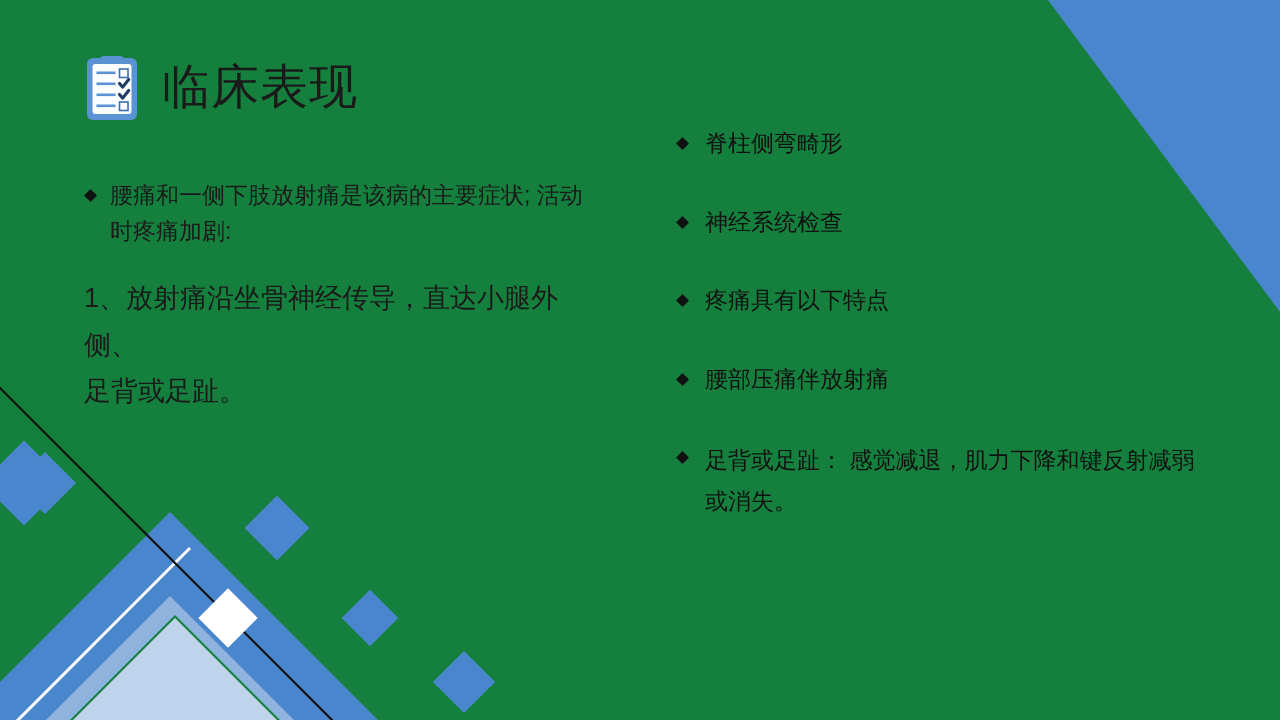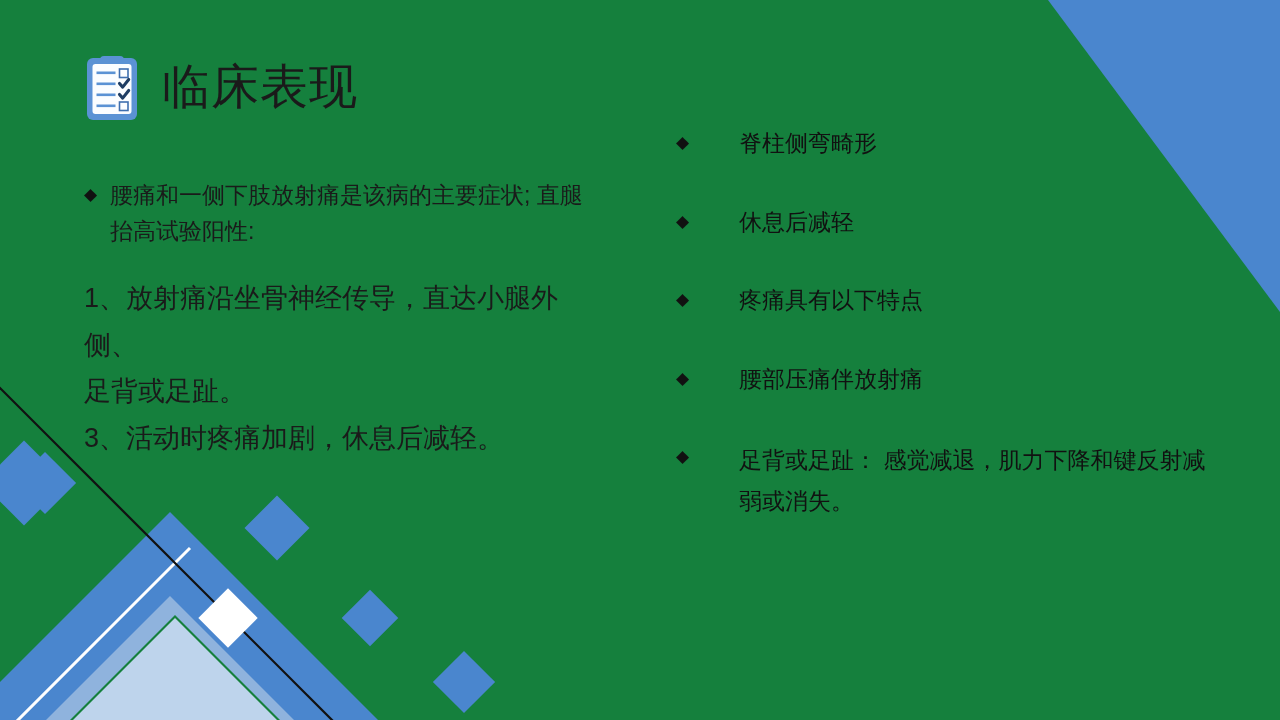--- a/index.html
+++ b/index.html
@@ -110,21 +110,20 @@
   }
   .r-bullet .marker {
     flex: 0 0 auto;
     font-size: 17px;
     line-height: 2.0;
     margin-right: 16px;
     color: #111;
   }
   .r-bullet .text {
     flex: 1 1 auto;
-    margin-left: 34px;
   }
   .r-bullet.wrap .text {
     line-height: 1.78;
   }
 </style>
 </head>
 <body>
 
 <div id="slide">
 
@@ -170,37 +169,36 @@
 
       <rect x="12.5" y="52.5" width="19" height="2.6" fill="#5b92d4"></rect>
       <rect x="35.5" y="50" width="8.5" height="8.5" fill="none" stroke="#3f6fae" stroke-width="1.6"></rect>
     </svg>
     <div id="page-title">临床表现</div>
   </div>
 
   <div id="left-col">
     <div class="lead-bullet">
       <span class="marker">◆</span>
-      <span class="text">腰痛和一侧下肢放射痛是该病的主要症状; 直腿抬高试验阳性:</span>
+      <span class="text">腰痛和一侧下肢放射痛是该病的主要症状; 活动时疼痛加剧:</span>
     </div>
     <div id="numbered-list">
       <div class="num-item">1、放射痛沿坐骨神经传导，直达小腿外侧、
 足背或足趾。</div>
-      <div class="num-item">3、活动时疼痛加剧，休息后减轻。</div>
     </div>
   </div>
 
   <div id="right-col">
     <div class="r-bullet">
       <span class="marker">◆</span>
       <span class="text">脊柱侧弯畸形</span>
     </div>
     <div class="r-bullet">
       <span class="marker">◆</span>
-      <span class="text">休息后减轻</span>
+      <span class="text">神经系统检查</span>
     </div>
     <div class="r-bullet">
       <span class="marker">◆</span>
       <span class="text">疼痛具有以下特点</span>
     </div>
     <div class="r-bullet">
       <span class="marker">◆</span>
       <span class="text">腰部压痛伴放射痛</span>
     </div>
     <div class="r-bullet wrap">

